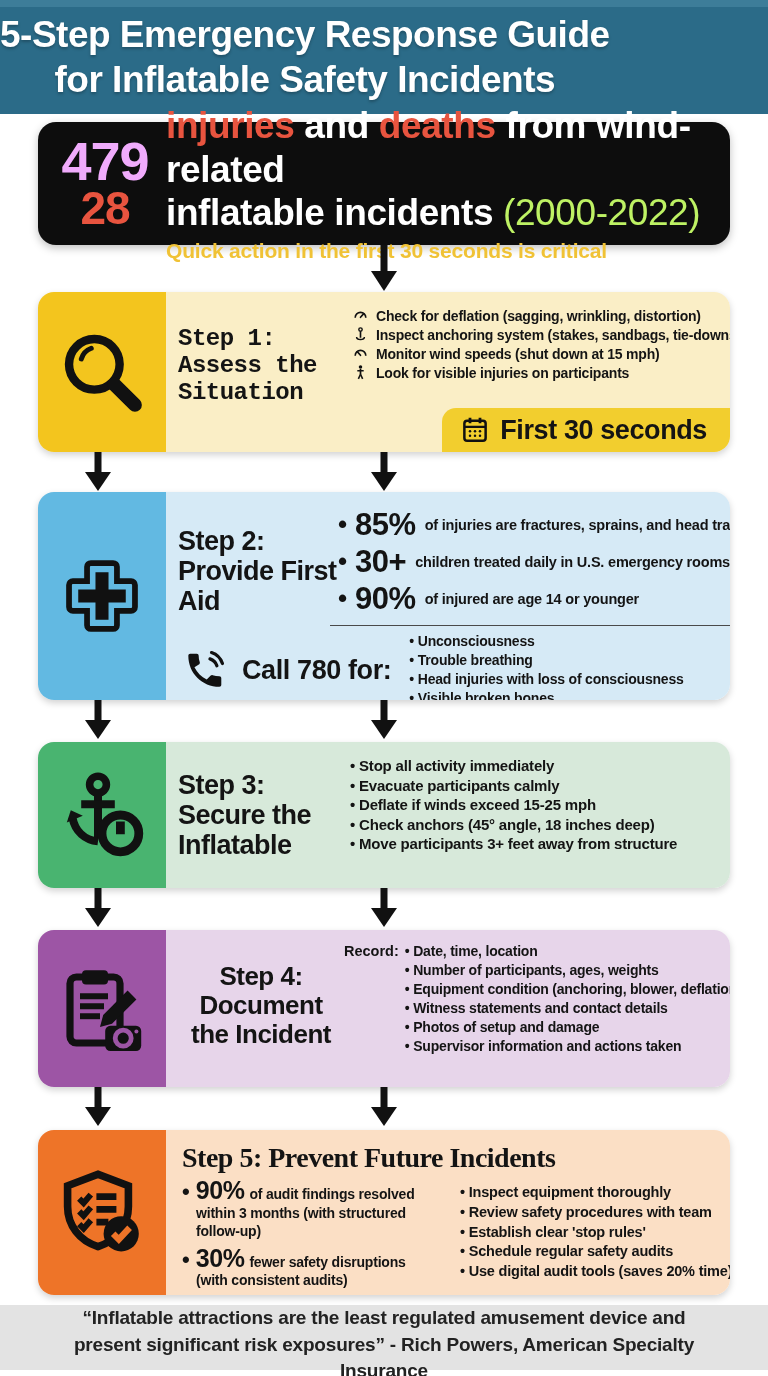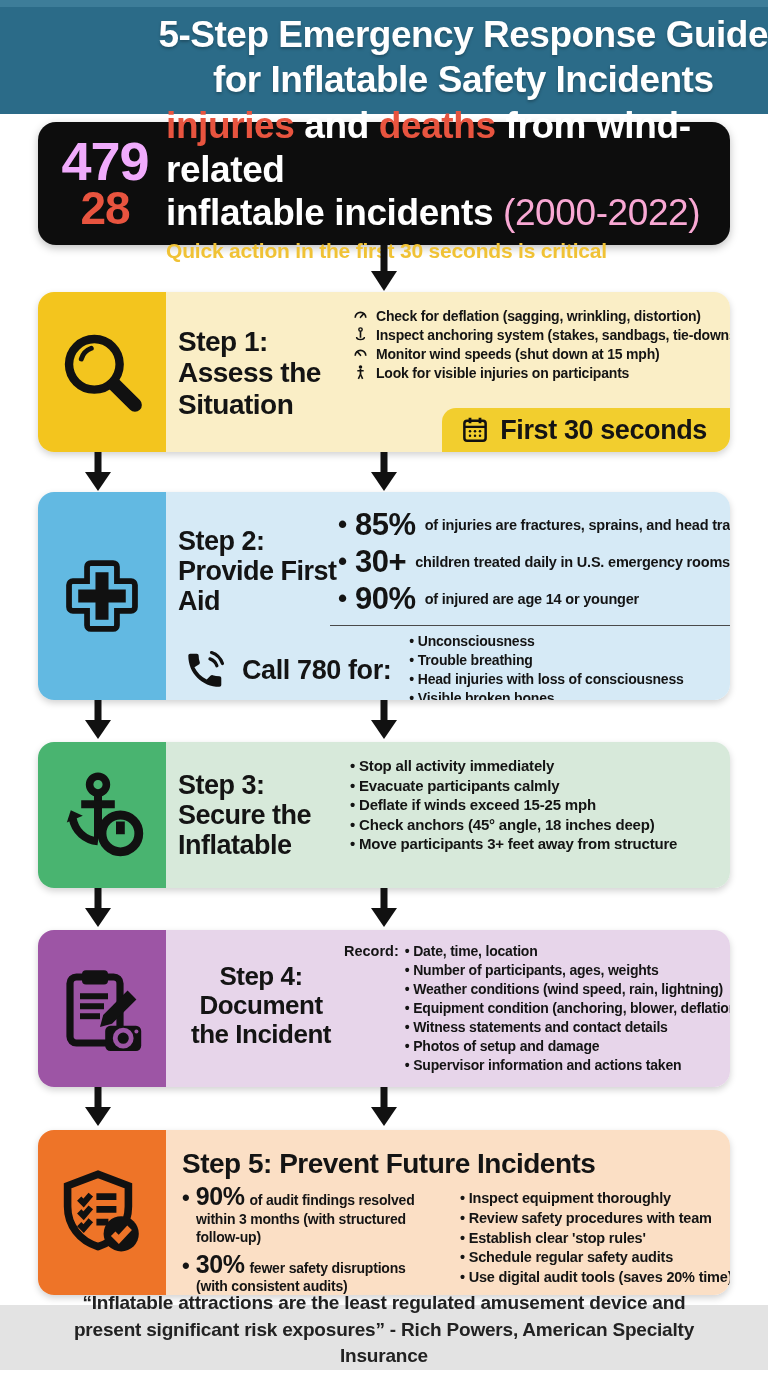--- a/index.html
+++ b/index.html
@@ -2,57 +2,57 @@
 <html><head>
 <meta charset="utf-8">
 <style>
   * { margin:0; padding:0; box-sizing:border-box; }
   html,body { background:#ffffff; }
   body { font-family:"Liberation Sans", sans-serif; color:#141414; width:768px; }
   .page { width:768px; height:1376px; overflow:hidden; background:#fff; position:relative; }
 
   
   .header { height:114px; background:linear-gradient(#3d7d99 0 7px, #2b6b88 7px); color:#fff;
-            display:flex; align-items:center; justify-content:flex-end; text-align:center; }
+            display:flex; align-items:center; justify-content:flex-start; text-align:center; }
   .header h1 { font-size:37px; line-height:1.22; font-weight:800; letter-spacing:-0.5px;
                text-shadow:0 2px 3px rgba(0,0,0,.25); }
 
   .spacer-8 { height:8px; }
 
   
   .stats-card { margin:0 38px; height:123px; background:#0d0d0d; border-radius:18px;
                 display:flex; align-items:center; padding:10px 18px 10px 16px; box-shadow:0 3px 8px rgba(0,0,0,.25); }
   .stats-nums { width:102px; display:flex; flex-direction:column; align-items:center; line-height:.95; }
   .num-big { font-size:54px; font-weight:800; color:#f0abfc; letter-spacing:-1px; }
   .num-small { font-size:46px; font-weight:800; color:#e8543f; letter-spacing:-1px; }
   .stats-text { flex:1; padding-left:10px; }
   .stats-line12 { font-size:37px; font-weight:800; color:#fff; line-height:1.18; letter-spacing:-0.4px; }
   .red { color:#e8543f; }
-  .yrs { color:#f9a8d4; font-weight:500; }
+  .yrs { color:#bef264; font-weight:500; }
   .stats-line3 { font-size:21px; font-weight:700; color:#f0c235; margin-top:4px; letter-spacing:-0.2px; }
 
   
   .arrow-row { position:relative; }
   .arrow-row.single { height:47px; }
   .arrow-row.double { height:40px; }
   .gap42 { height:42px !important; } .gap43 { height:43px !important; }
   .flow-arrow { position:absolute; top:0; }
   .flow-arrow.center { left:371px; }
   .flow-arrow.left { left:85px; }
 
   
   .card { margin:0 38px; border-radius:16px; display:flex; overflow:hidden;
           box-shadow:0 3px 7px rgba(0,0,0,.18); position:relative; }
   .panel { width:128px; flex:0 0 128px; display:flex; align-items:center; justify-content:center; }
   .body { flex:1; position:relative; }
   .step-title { font-weight:800; letter-spacing:-0.5px; line-height:1.12; color:#141414; }
 
   
   .s1 { height:160px; } .s1 .panel { background:#f3c51e; } .s1 .body { background:#faeec6; display:flex; }
-  .s1-title { width:168px; font-size:28px; margin:34px 0 0 12px; }
+  .s1-title { width:168px; font-size:24px; margin:34px 0 0 12px;font-family:Liberation Mono, monospace; }
   .s1-list { margin:14px 0 0 6px; }
   .s1-item { display:flex; align-items:center; gap:7px; height:19px; font-size:14px; font-weight:700; letter-spacing:-0.2px; white-space:nowrap; }
   .badge { position:absolute; right:0; bottom:0; height:44px; background:#f2ce2e;
            border-radius:14px 0 0 0; display:flex; align-items:center; gap:10px; padding:0 34px 0 18px; }
   .badge-label { font-size:27px; font-weight:800; letter-spacing:-0.4px; }
 
   
   .s2 { height:208px; } .s2 .panel { background:#62b9e2; } .s2 .body { background:#d6eaf6; padding-top:8px; }
   .s2-top { display:flex; }
   .s2-title { width:160px; font-size:27px; margin:26px 0 0 12px; }
@@ -76,32 +76,32 @@
 
   
   .s4 { height:157px; } .s4 .panel { background:#9d55a5; } .s4 .body { background:#e7d5ea; display:flex; }
   .s4-title { width:166px; font-size:26px; margin:32px 0 0 12px;text-align:center; }
   .s4-record { display:flex; margin-top:12px; }
   .rec-label { font-size:14.5px; font-weight:700; margin:1px 6px 0 0; }
   .s4-list li { list-style:none; font-size:14px; font-weight:700; line-height:19px; letter-spacing:-0.2px; white-space:nowrap; }
 
   
   .s5 { height:165px; } .s5 .panel { background:#ee7428; } .s5 .body { background:#fbdfc5; padding:10px 10px 0 16px; }
-  .s5-title { font-size:28px; margin-top:8px; }
+  .s5-title { font-size:28px; margin-top:2px;font-family:Liberation Serif, serif; }
   .s5-cols { display:flex; margin-top:8px; }
   .s5-left { width:252px; }
   .s5-stat { padding-left:14px; text-indent:-14px; margin-bottom:8px; line-height:18.5px; }
   .s5-stat .dot { font-weight:800; font-size:22px; }
   .s5-val { font-size:25px; font-weight:800; letter-spacing:-0.5px; margin-right:5px; }
   .s5-stxt { font-size:14px; font-weight:700; letter-spacing:-0.2px; }
   .s5-right { flex:1; padding-left:26px; padding-top:2px; }
   .s5-right li { list-style:none; font-size:14.5px; font-weight:700; line-height:19.6px; letter-spacing:-0.2px; white-space:nowrap; }
 
   
-  .footer { height:65px; background:#e3e3e3; display:flex; align-items:flex-end; justify-content:center; margin-top:10px; }
+  .footer { height:65px; background:#e3e3e3; display:flex; align-items:flex-start; justify-content:center; margin-top:10px; }
   .footer p { width:660px; text-align:center; font-size:19px; font-weight:700; line-height:1.4; color:#222; letter-spacing:-0.2px; }
 
   .mini-icon { display:inline-flex; width:17px; height:17px; flex:0 0 17px; }
   .mini-icon svg { width:100%; height:100%; }
 </style>
 </head>
 <body>
 
 <div class="page">
 
@@ -322,21 +322,20 @@
         <circle cx="20.6" cy="17.6" r="0.5" fill="#9d55a5"></circle>
       </svg>
     </div>
     <div class="body">
       <div class="step-title s4-title">Step 4: Document the Incident</div>
       <div class="s4-record">
         <span class="rec-label">Record:</span>
         <ul class="s4-list">
           <li class="bullet-li">Date, time, location</li>
           <li class="bullet-li">Number of participants, ages, weights</li>
-          <li class="bullet-li">Weather conditions (wind speed, rain, lightning)</li>
           <li class="bullet-li">Equipment condition (anchoring, blower, deflation)</li>
           <li class="bullet-li">Witness statements and contact details</li>
           <li class="bullet-li">Photos of setup and damage</li>
           <li class="bullet-li">Supervisor information and actions taken</li>
         </ul>
       </div>
     </div>
   </section>
 
   <div class="arrow-row double gap43">

